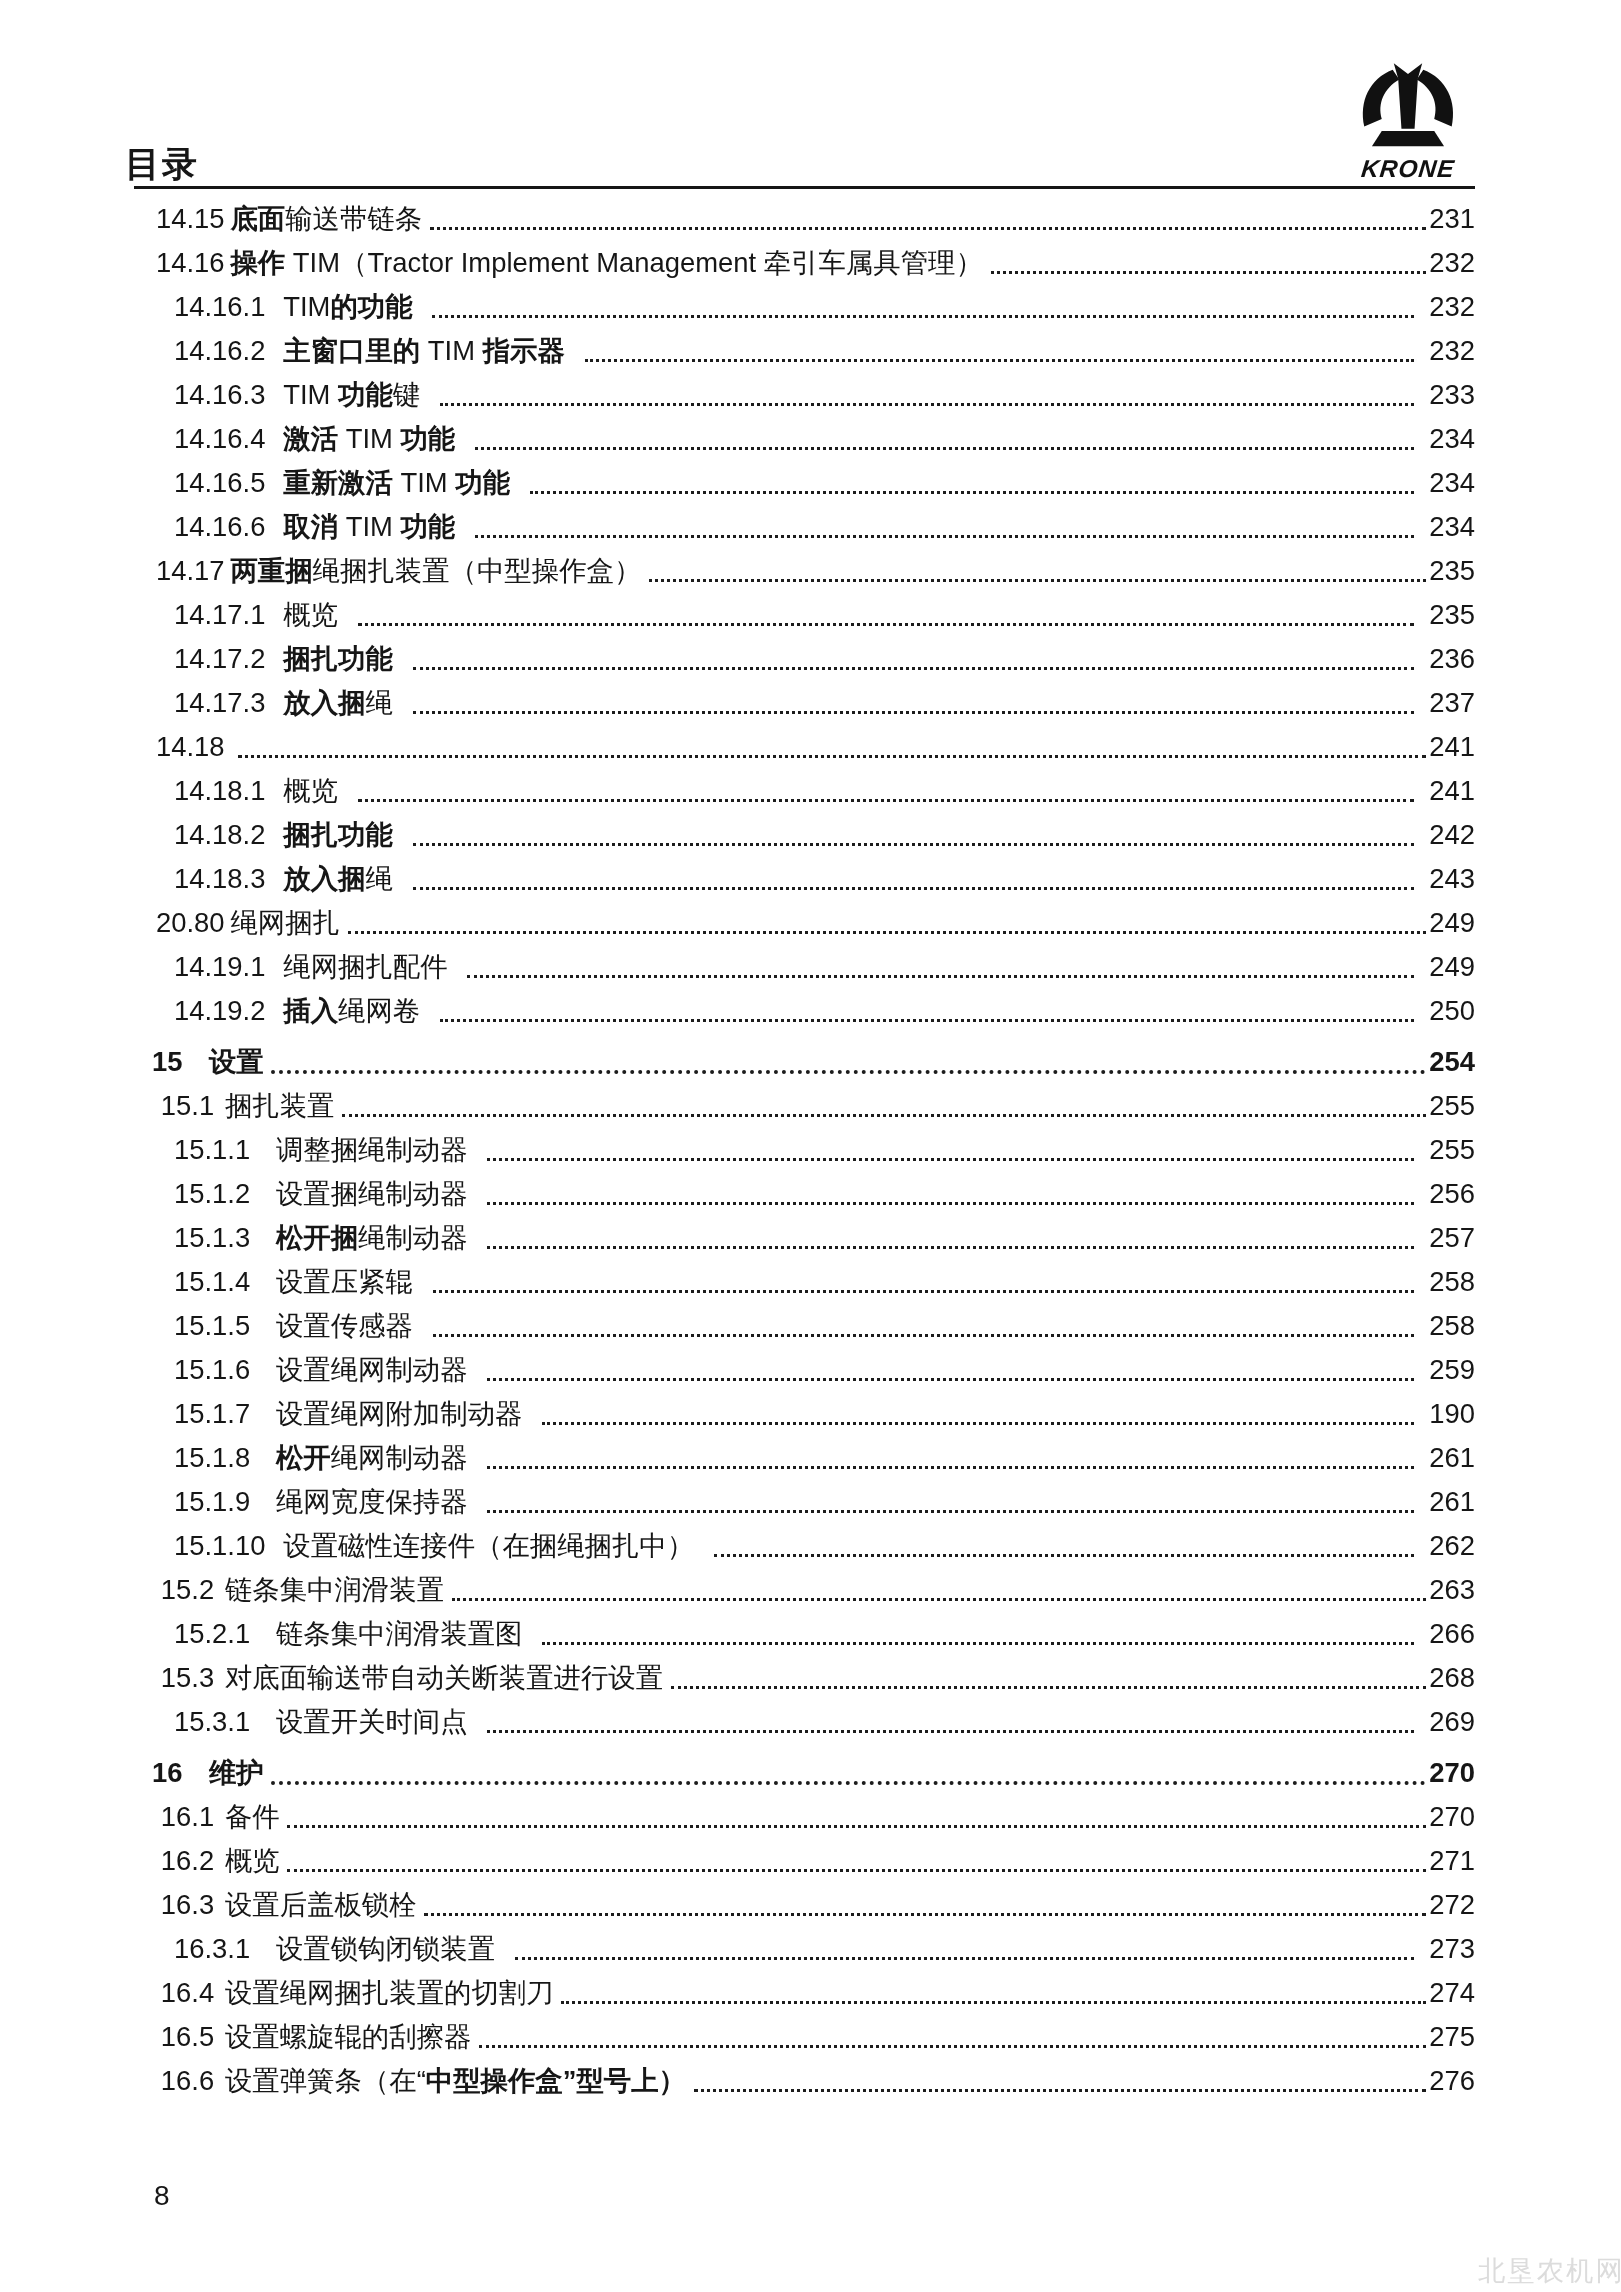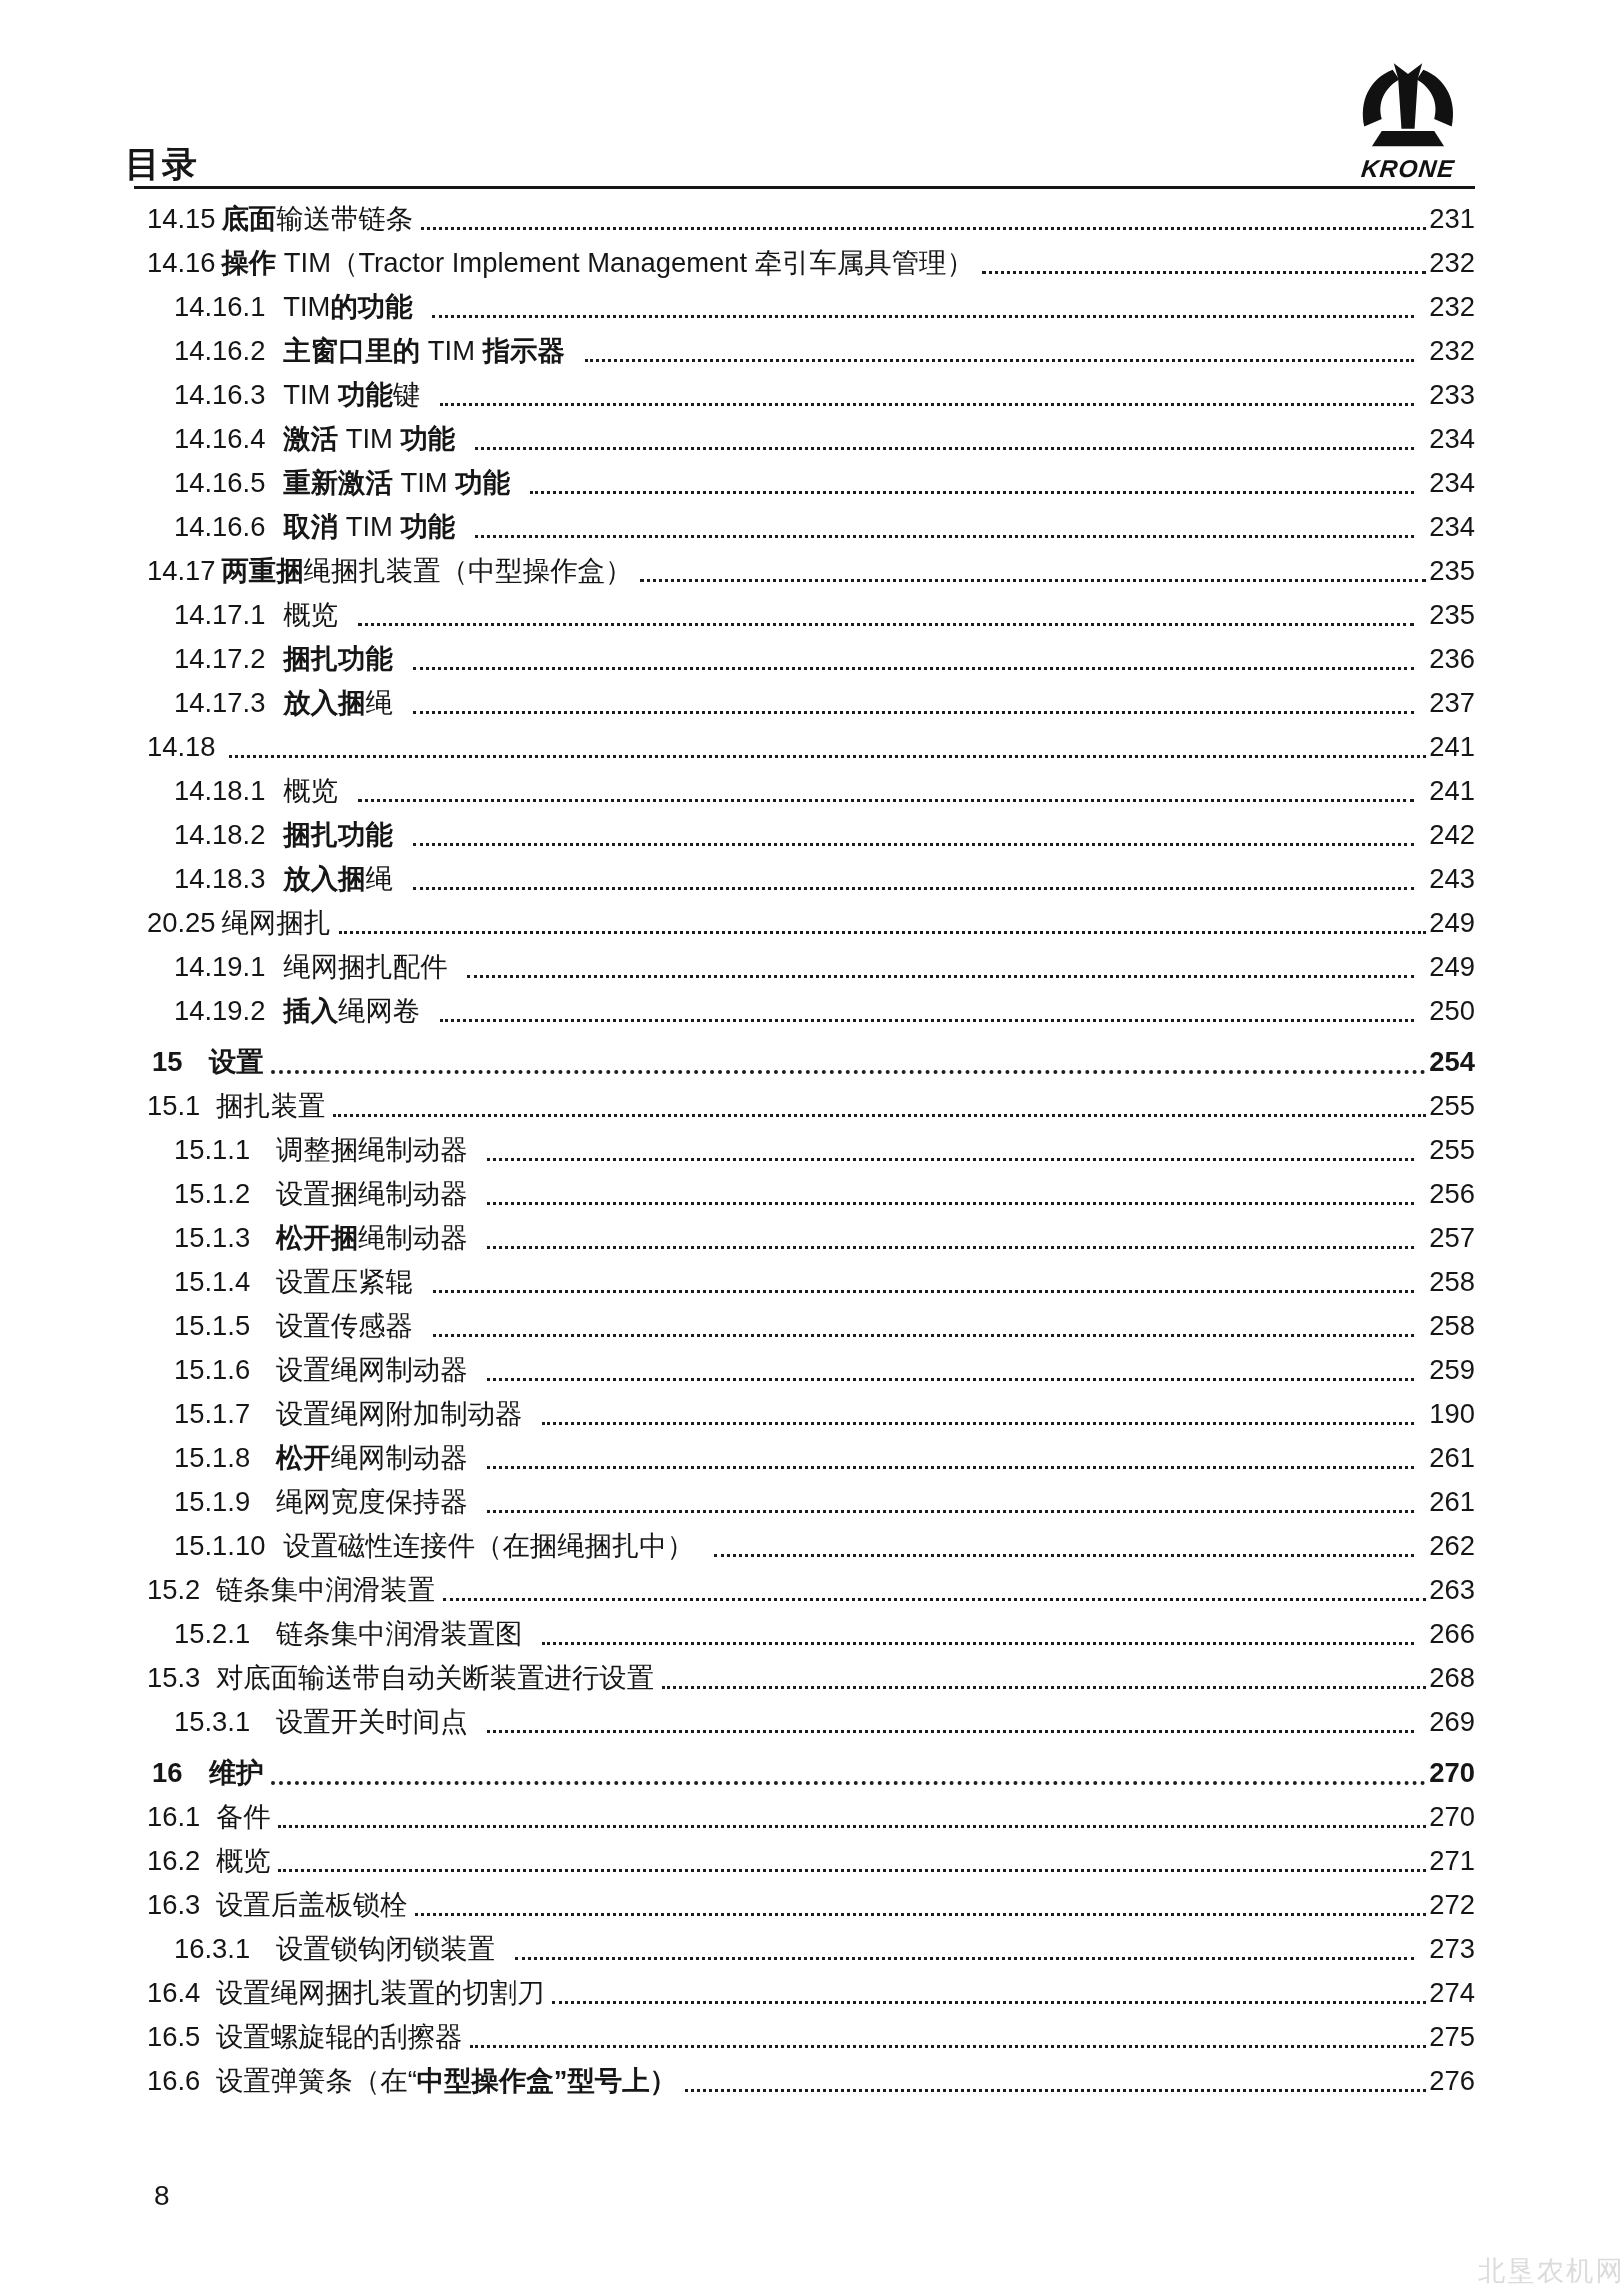--- a/index.html
+++ b/index.html
@@ -21,21 +21,21 @@
     font-size:24.5px;font-weight:700;font-style:italic;letter-spacing:1px;
     transform:skewX(-6deg);margin-top:0px;color:#111;
   }
   .toc{position:absolute;left:134px;top:197px;width:1341px;}
   .row{
     display:flex;align-items:baseline;height:44px;line-height:44px;font-size:27.4px;
   }
   .row .num{flex:0 0 auto;padding-right:5.9px;}
   .lvl1{margin-left:18px;font-weight:700;margin-top:6.9px;}
   .lvl1 .num{min-width:51px;}
-  .lvl2{margin-left:13px;}
+  .lvl2{margin-left:22px;text-align:center;}
   .lvl2 .num{min-width:63px;}
   .lvl3{margin-left:40px;gap:12px;}
   .lvl3 .num{min-width:84px;}
   .title{flex:0 0 auto;white-space:nowrap;}
   .title .b{font-weight:700;}
   .leader{
     flex:1 1 auto;align-self:flex-end;height:0;
     margin:0 2.9px 10.8px 7.8px;
     border-bottom:3.4px dotted #1c1c1c;
   }
@@ -155,21 +155,21 @@
       <span class="leader"></span>
       <span class="pg">242</span>
     </div>
     <div class="row lvl3">
       <span class="num">14.18.3</span>
       <span class="title"><span class="b">放入捆</span><span>绳</span></span>
       <span class="leader"></span>
       <span class="pg">243</span>
     </div>
     <div class="row lvl2">
-      <span class="num">20.25</span>
+      <span class="num">20.80</span>
       <span class="title"><span>绳网捆扎</span></span>
       <span class="leader"></span>
       <span class="pg">249</span>
     </div>
     <div class="row lvl3">
       <span class="num">14.19.1</span>
       <span class="title"><span>绳网捆扎配件</span></span>
       <span class="leader"></span>
       <span class="pg">249</span>
     </div>

